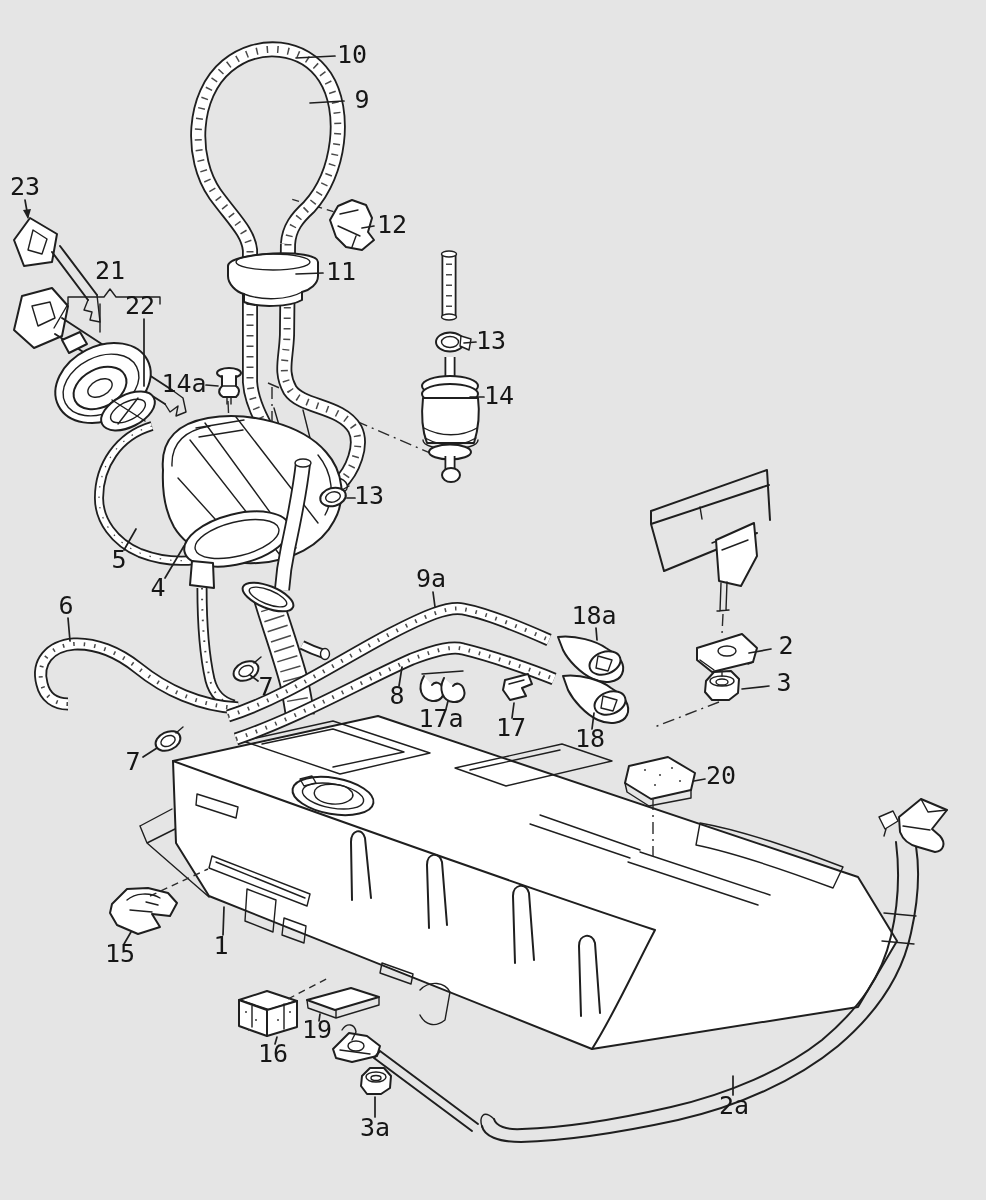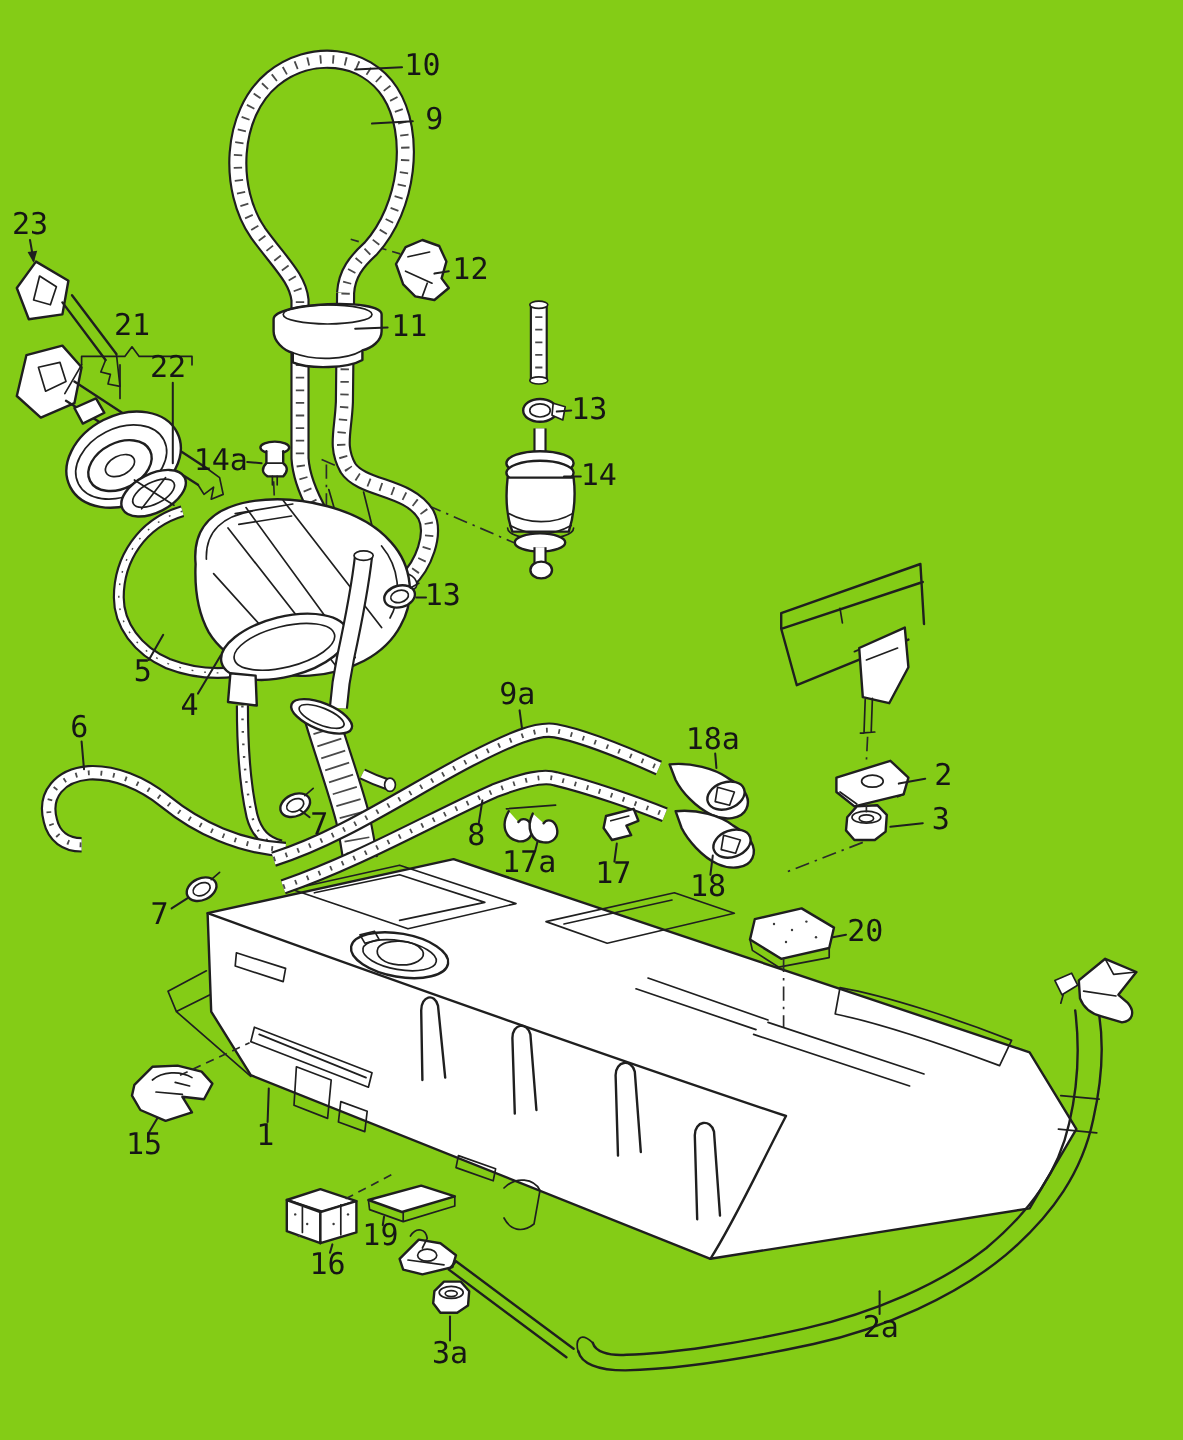--- a/index.html
+++ b/index.html
@@ -1,16 +1,16 @@
 <!DOCTYPE html>
 <html><head>
 <meta charset="utf-8">
 <style>
   html,body{margin:0;padding:0;background:#ffffff;}
-  .page{width:986px;height:1200px;position:relative;background:#84cc16;}
+  .page{width:986px;height:1200px;position:relative;background:#e5e5e5;}
   svg{display:block;}
   .ln{stroke:#1f1f1f;fill:none;stroke-width:2;stroke-linejoin:round;stroke-linecap:round;}
   .thin{stroke-width:1.4;}
   .fw{fill:#ffffff;}
   .dd{stroke:#2a2a2a;fill:none;stroke-width:1.4;stroke-dasharray:12 5 2 5;}
   .dash{stroke:#2a2a2a;fill:none;stroke-width:1.4;stroke-dasharray:7 5;}
   .leader{stroke:#1f1f1f;fill:none;stroke-width:1.7;stroke-linecap:round;}
   .callout{font-family:"DejaVu Sans Mono","Liberation Mono",monospace;font-size:25px;fill:#161616;}
   .dot{fill:#3a3a3a;stroke:none;}
 </style>

